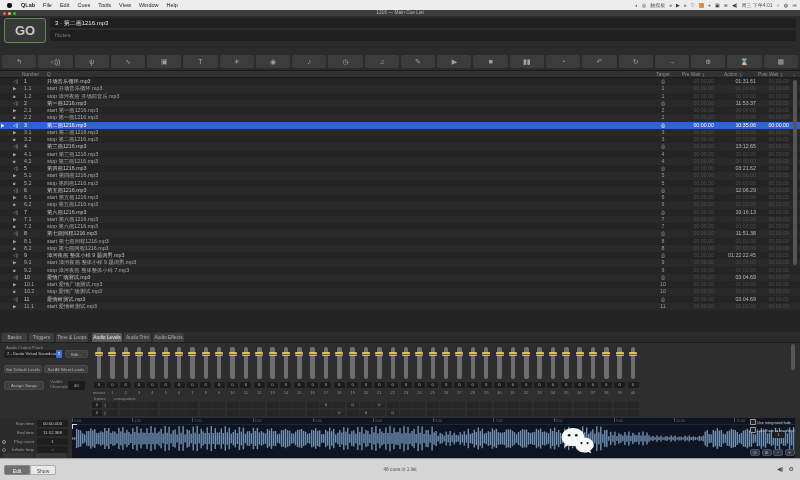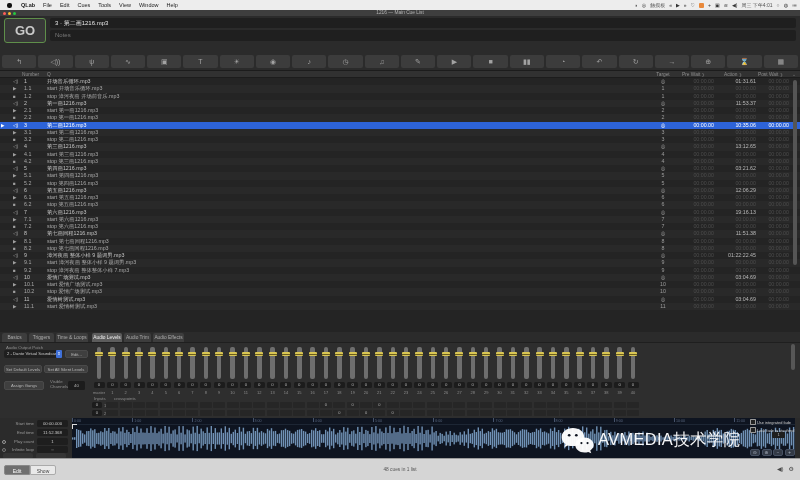--- a/index.html
+++ b/index.html
@@ -1205,21 +1205,20 @@
         <path d="M38 6C19 6 5 18 5 33c0 8 4 15 11 20l-3 9 10-5c4 1 9 2 15 2 19 0 33-12 33-27S57 6 38 6z"></path>
         <path d="M72 34c-15 0-27 10-27 22s12 22 27 22c4 0 8-1 11-2l9 4-3-8c6-4 10-10 10-16 0-12-12-22-27-22z"></path>
       </g>
       <g fill="#0e1420">
         <circle cx="27" cy="27" r="4"></circle>
           <circle cx="48" cy="27" r="4"></circle>
         <circle cx="63" cy="50" r="3.2"></circle>
           <circle cx="81" cy="50" r="3.2"></circle>
       </g>
     </svg>
-    <span>AVMEDIA技术学院</span>
   </div>
 </div>
 
 <div id="statusbar">
   <div id="edit-btn">Edit</div>
   <div id="show-btn">Show</div>
   <div id="cue-count">48 cues in 1 list</div>
   <div id="sb-icons">
     <span>◀)</span>
     <span>⚙</span>

